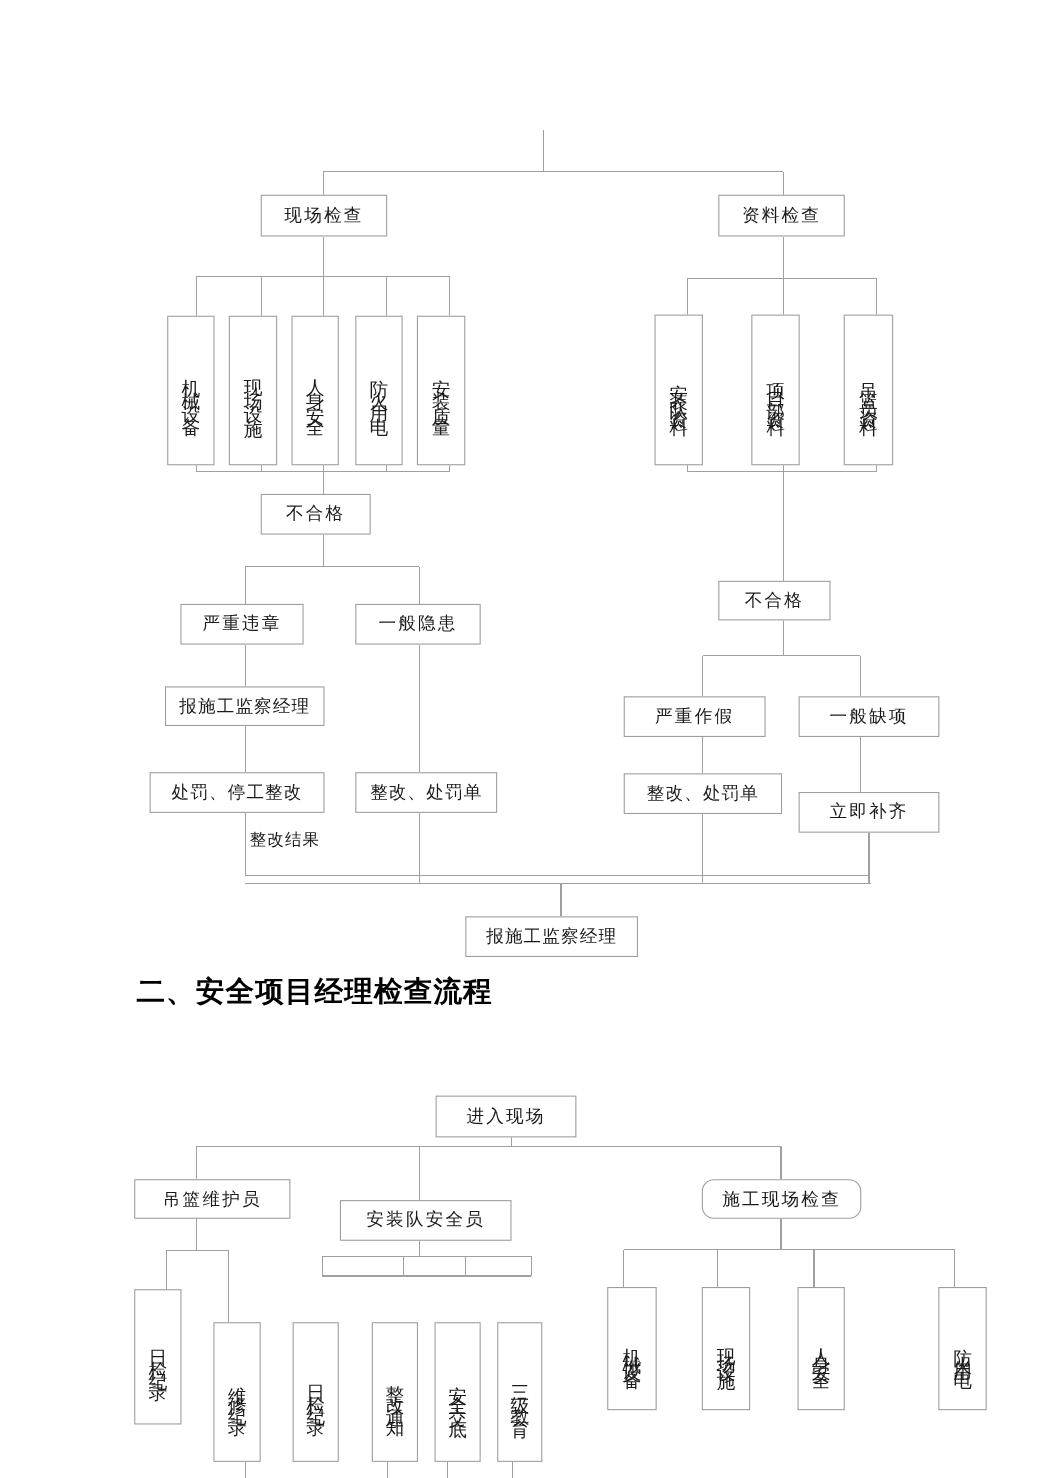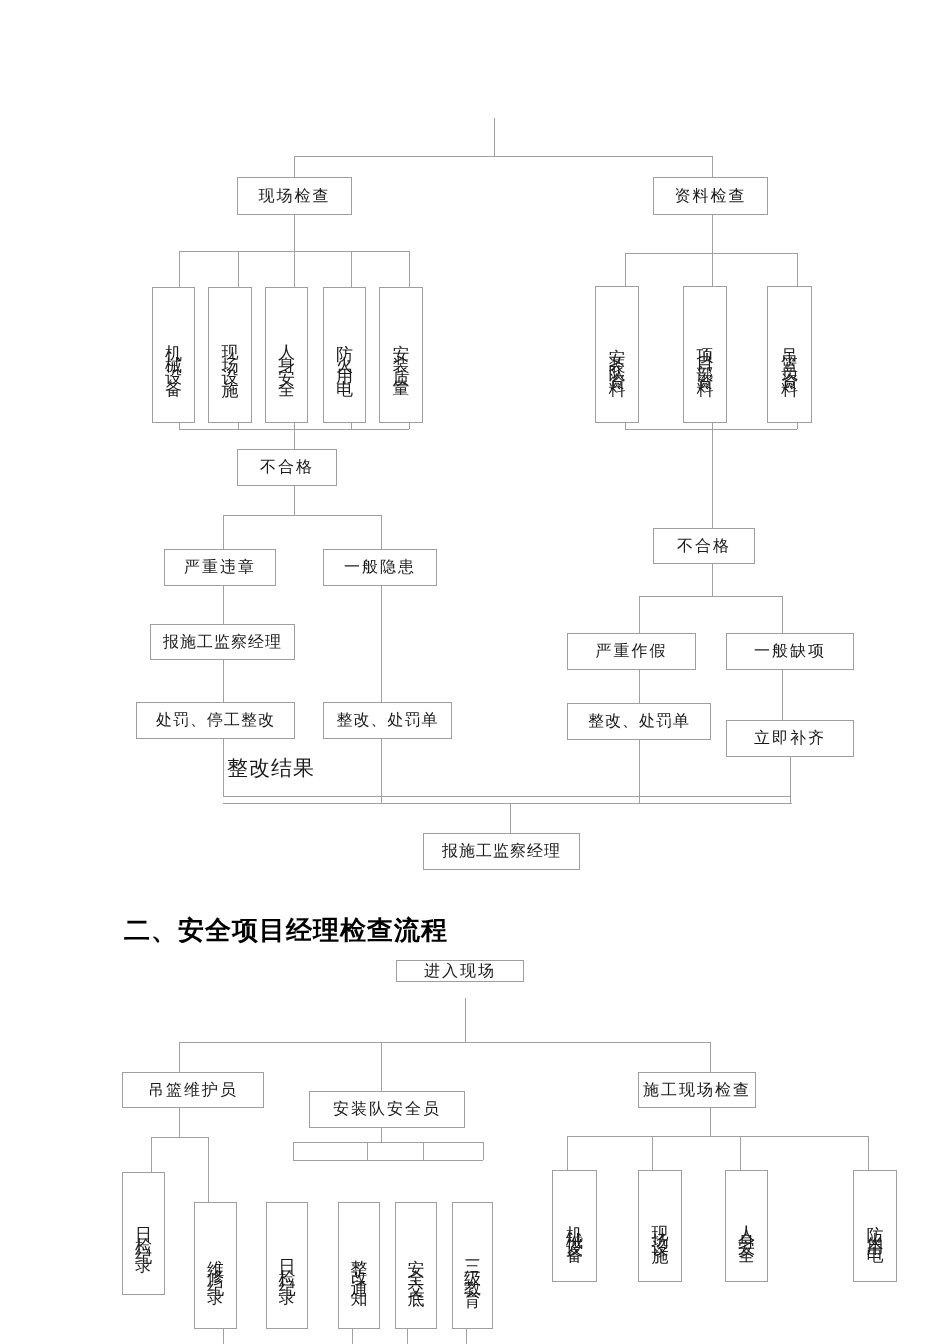--- a/index.html
+++ b/index.html
@@ -17,21 +17,21 @@
     position:absolute; border:1px solid #9e9e9e; background:#ffffff;
     display:flex; align-items:center; justify-content:center;
     writing-mode:vertical-rl; text-orientation:upright;
     font-size:17px; box-sizing:border-box;
   }
   .ls12 { letter-spacing:12px; }
   .ls10 { letter-spacing:10px; }
   .ls8  { letter-spacing:8px; }
   .ls7  { letter-spacing:7px; }
   .free-label {
-    position:absolute; font-size:21px; letter-spacing:1px; white-space:nowrap;
+    position:absolute; font-size:15px; letter-spacing:1px; white-space:nowrap;
   }
   .heading {
     position:absolute; font-family:"Liberation Sans", sans-serif;
     font-weight:bold; font-size:26px; letter-spacing:1px; white-space:nowrap;
     color:#000;
   }
 </style>
 </head>
 <body>
 
@@ -149,26 +149,26 @@
   <div class="node" style="left:653px; top:528px; width:102px; height:36px;">不合格</div>
   <div class="node" style="left:567px; top:633px; width:129px; height:37px;">严重作假</div>
   <div class="node" style="left:726px; top:633px; width:128px; height:37px;font-family:Liberation Mono, monospace;">一般缺项</div>
   <div class="node" style="left:567px; top:703px; width:144px; height:37px; letter-spacing:1px;">整改、处罚单</div>
   <div class="node" style="left:726px; top:720px; width:128px; height:37px;">立即补齐</div>
 
   <div class="free-label" style="left:227px; top:754px;">整改结果</div>
 
   <div class="node" style="left:423px; top:833px; width:157px; height:37px; letter-spacing:1px;">报施工监察经理</div>
 
-  <div class="heading" style="left:124px; top:884px;margin-top:29px;">二、安全项目经理检查流程</div>
+  <div class="heading" style="left:124px; top:884px;">二、安全项目经理检查流程</div>
 
-  <div class="node" style="left:396px; top:960px; width:128px; height:22px;">进入现场</div>
+  <div class="node" style="left:396px; top:996px; width:128px; height:38px;">进入现场</div>
   <div class="node" style="left:122px; top:1072px; width:142px; height:36px;">吊篮维护员</div>
   <div class="node" style="left:309px; top:1091px; width:156px; height:37px;font-family:Liberation Mono, monospace;">安装队安全员</div>
-  <div class="node" style="left:638px; top:1072px; width:118px; height:36px;">施工现场检查</div>
+  <div class="node" style="left:638px; top:1072px; width:145px; height:36px;border-radius:11px;">施工现场检查</div>
 
   <div class="vnode ls10" style="left:122px; top:1172px; width:43px; height:123px;">日检纪录</div>
   <div class="vnode ls10" style="left:194px; top:1202px; width:43px; height:127px;">维修纪录</div>
 
   <div class="vnode ls10" style="left:266px; top:1202px; width:42px; height:127px;">日检纪录</div>
   <div class="vnode ls10" style="left:338px; top:1202px; width:42px; height:127px;">整改通知</div>
   <div class="vnode ls10" style="left:395px; top:1202px; width:42px; height:127px;">安全交底</div>
   <div class="vnode ls10" style="left:452px; top:1202px; width:41px; height:127px;">三级教育</div>
 
   <div class="vnode ls7" style="left:552px; top:1170px; width:45px; height:112px;">机械设备</div>

